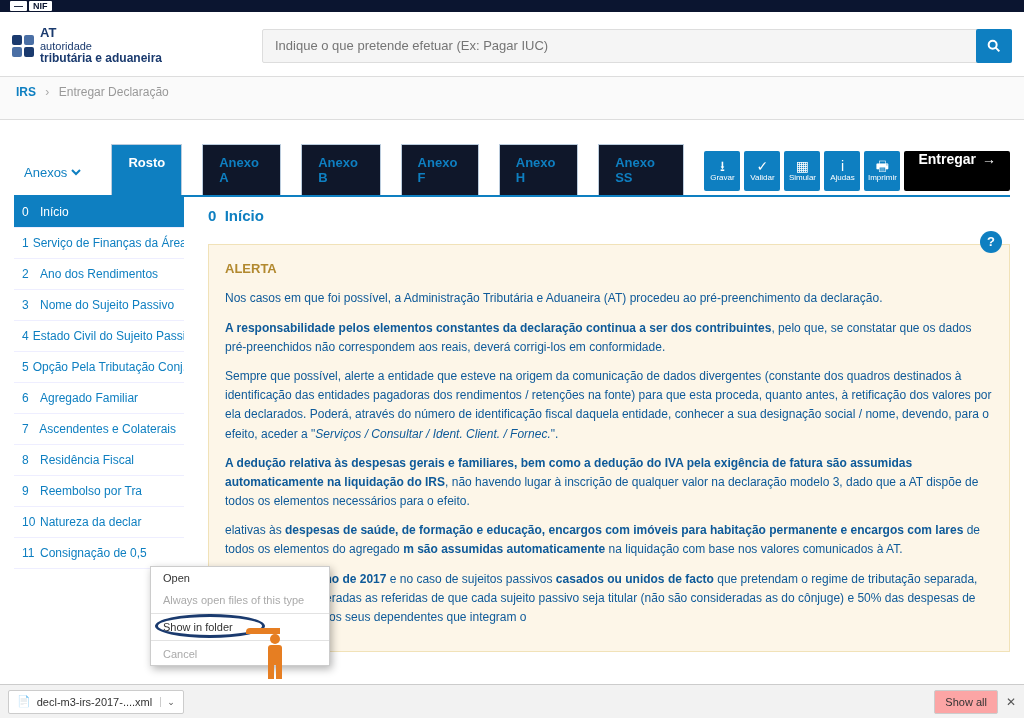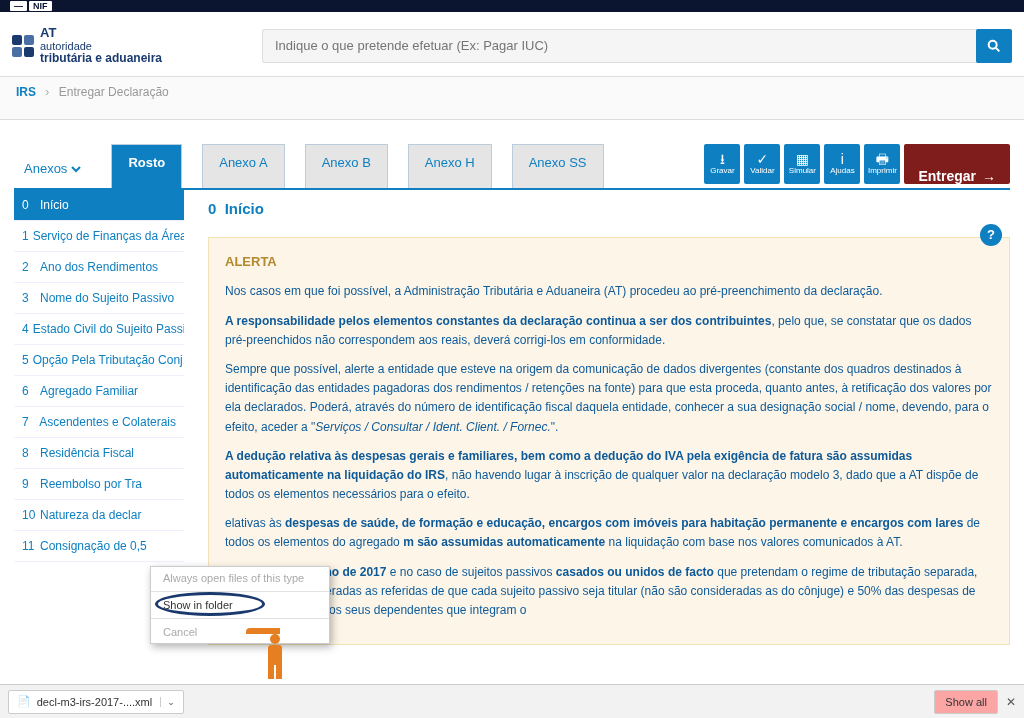--- a/index.html
+++ b/index.html
@@ -19,26 +19,26 @@
   .search-wrap input { width: 100%; height: 34px; border: 1px solid #ddd; background: #f5f5f5; padding: 0 40px 0 12px; font-size: 13px; color: #555; border-radius: 2px; }
   .search-btn { position: absolute; right: 0; top: 0; width: 36px; height: 34px; background: #0e7fc1; color: #fff; display: flex; align-items: center; justify-content: center; border-radius: 2px; cursor: pointer; }
   .breadcrumb { padding: 8px 16px 20px 16px; border-top: 1px solid #ddd; border-bottom: 1px solid #ddd; font-size: 12px; color: #999; margin-bottom: 24px; background:#fafafa}
   .breadcrumb .bc-root { color: #0e7fc1; font-weight: bold; }
   .breadcrumb .bc-sep { margin: 0 6px; color: #aaa; }
   .page { padding: 0 14px 40px 14px; }
   .page-title { font-size: 32px; font-weight: bold; color: #222; margin-bottom: 18px; }
   .tabs-row { display: flex; align-items: stretch; gap: 20px; border-bottom: 2px solid #0e7fc1; }
   .tab-link { color: #0e7fc1; padding: 12px 10px 6px 10px; font-size: 13px; display:flex; align-items:center; gap:4px; cursor:pointer; }
   .tab-link svg { width: 10px; height: 10px; }
-  .tab { border: 1px solid #bcd; border-bottom: none; padding: 10px 16px; font-size: 13px; color: #0e7fc1; background:#e5e5e5; cursor:pointer; }
+  .tab { border: 1px solid #bcd; border-bottom: none; padding: 10px 16px; font-size: 13px; color: #0e7fc1; background:#0f172a; cursor:pointer;font-weight:bold; }
   .tab.active { background: #0e7fc1; color: #fff; font-weight: bold; }
   .right-tools { margin-left: auto; display: flex; gap: 4px; padding-bottom: 4px; align-items: flex-end; }
   .tool { background: #0e7fc1; color: #fff; width: 36px; height: 40px; display: flex; flex-direction: column; align-items: center; justify-content: center; font-size: 8px; border-radius: 2px; cursor:pointer; }
   .tool .ticon { font-size: 14px; line-height: 1; }
-  .entregar { background: #7f1d1d; color: #fff; height: 40px; padding: 0 14px; display: flex; align-items: flex-end; font-size: 14px; font-weight: bold; border-radius: 2px; cursor:pointer; gap:6px; }
+  .entregar { background: #000000; color: #fff; height: 40px; padding: 0 14px; display: flex; align-items: flex-start; font-size: 14px; font-weight: bold; border-radius: 2px; cursor:pointer; gap:6px; }
   .content-row { display: flex; }
   .side { width: 170px; flex-shrink: 0; }
   .side-item { display: flex; align-items: center; padding: 8px 8px; border-bottom: 1px solid #eef; font-size: 12px; color: #0e7fc1; cursor:pointer; white-space: nowrap; overflow: hidden; text-overflow: ellipsis; }
   .side-item .num { display:inline-block; width:14px; color:#0e7fc1; font-weight:normal; margin-right:4px; }
   .side-item.active { background: #0e7fc1; color: #fff; }
   .side-item.active .num { color:#fff; }
   .main { flex: 1; padding: 10px 0 0 24px; position:relative; }
   .main-title { color: #0e7fc1; font-size: 15px; font-weight: bold; margin-bottom: 20px; }
   .help-badge { position:absolute; right: 8px; top: 34px; width:22px; height:22px; border-radius:50%; background:#0e7fc1; color:#fff; display:flex; align-items:center; justify-content:center; font-weight:bold; font-size:13px; cursor:pointer;}
   .alert-box { background: #fdf6e8; border: 1px solid #f1e2b8; padding: 14px 16px; font-size: 12px; color: #0e5a99; line-height: 1.6; }
@@ -106,20 +106,21 @@
   <div class="tabs-row">
     <div class="tab-link">
       <span>Anexos</span>
       <svg viewBox="0 0 10 10">
           <path d="M1 3 L5 7 L9 3" fill="none" stroke="#0e7fc1" stroke-width="2"></path>
         </svg>
     </div>
     <div class="tab active">Rosto</div>
     <div class="tab">Anexo A</div>
     <div class="tab">Anexo B</div>
+    <div class="tab">Anexo F</div>
     <div class="tab">Anexo H</div>
     <div class="tab">Anexo SS</div>
 
     <div class="right-tools">
       <div class="tool">
           <span class="ticon">⭳</span>
           <span>Gravar</span>
         </div>
       <div class="tool">
           <span class="ticon">✓</span>
@@ -209,20 +210,21 @@
         <p><span>Sempre que possível, alerte a entidade que esteve na origem da comunicação de dados divergentes (constante dos quadros destinados à identificação das entidades pagadoras dos rendimentos / retenções na fonte) para que esta proceda, quanto antes, à retificação dos valores por ela declarados. Poderá, através do número de identificação fiscal daquela entidade, conhecer a sua designação social / nome, devendo, para o efeito, aceder a "</span><i>Serviços / Consultar / Ident. Client. / Fornec.</i><span>".</span></p>
         <p><b>A dedução relativa às despesas gerais e familiares, bem como a dedução do IVA pela exigência de fatura são assumidas automaticamente na liquidação do IRS</b><span>, não havendo lugar à inscrição de qualquer valor na declaração modelo 3, dado que a AT dispõe de todos os elementos necessários para o efeito.</span></p>
         <p><span>elativas às </span><b>despesas de saúde, de formação e educação, encargos com imóveis para habitação permanente e encargos com lares</b><span> de todos os elementos do agregado </span><b>m são assumidas automaticamente</b><span> na liquidação com base nos valores comunicados à AT.</span></p>
         <p><span>relativamente </span><b>ao ano de 2017</b><span> e no caso de sujeitos passivos </span><b>casados ou unidos de facto</b><span> que pretendam o regime de tributação separada, apenas são consideradas as referidas de que cada sujeito passivo seja titular (não são consideradas as do cônjuge) e 50% das despesas de que sejam titulares os seus dependentes que integram o</span></p>
       </div>
     </div>
   </div>
 </div>
 
 <div class="context-menu" style="left:150px; top:566px;">
+  <div class="cm-item">Open</div>
   <div class="cm-item disabled">Always open files of this type</div>
   <div style="height:1px;background:#e2e2e2;margin:2px 0;"></div>
   <div class="cm-item highlight">
     <span>Show in folder</span>
     <div class="cm-ellipse"></div>
   </div>
   <div style="height:1px;background:#e2e2e2;margin:2px 0;"></div>
   <div class="cm-item disabled">Cancel</div>
 </div>
 

